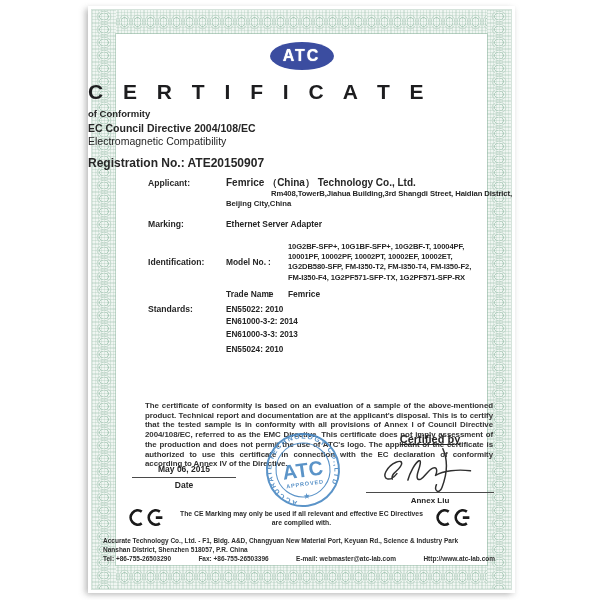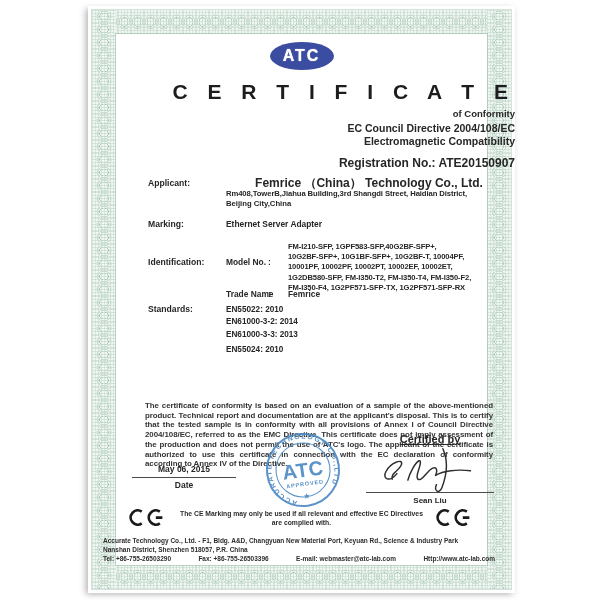--- a/index.html
+++ b/index.html
@@ -28,34 +28,34 @@
       repeating-linear-gradient(0deg, rgba(158,192,174,.30) 0 1px, rgba(255,255,255,0) 1px 3px),
       repeating-linear-gradient(90deg, rgba(158,192,174,.26) 0 1px, rgba(255,255,255,0) 1px 3px);
     background-size:24px 13px,24px 13px,24px 13px,auto;}
   .bd.left{left:4px;} .bd.right{right:4px;}
   .bd-inner{position:absolute;inset:27px;border:1px solid rgba(150,185,165,.55);pointer-events:none;}
   .bd-outer{position:absolute;inset:3px;border:1px solid rgba(150,185,165,.40);pointer-events:none;}
 
   
   .content{position:absolute;inset:0;}
   .abs{position:absolute;}
-  .ctr{left:0;right:0;text-align:right;}
+  .ctr{left:0;right:0;text-align:left;}
   .logo{
     left:0;right:0;top:36px;display:flex;justify-content:center;
   }
   .logo-pill{
     width:64px;height:28px;border-radius:50%;background:#3b4da0;
     color:#fff;font-weight:bold;font-size:16px;letter-spacing:2px;
     display:flex;align-items:center;justify-content:center;
     text-shadow:0 0 1px #fff;
   }
   .title{top:74px;font-size:21px;font-weight:bold;letter-spacing:7px;color:#1d1d1f;}
   .subtitle{top:102px;font-size:9.5px;font-weight:bold;}
   .dir1{top:116px;font-size:10.5px;font-weight:bold;}
-  .dir2{top:129px;font-size:10.5px;font-weight:bold;}
+  .dir2{top:129px;font-size:10.5px;font-weight:normal;}
   .reg{top:150px;font-size:12px;font-weight:bold;}
   .lab{font-size:8.6px;font-weight:bold;}
   .val{font-size:8.2px;font-weight:bold;}
   .small{font-size:7.6px;font-weight:bold;line-height:10.2px;letter-spacing:-0.1px;}
   .para{
     left:57px;width:348px;top:354px;font-size:7.9px;line-height:9.7px;
     font-weight:bold;color:#333;text-align:justify;letter-spacing:-0.05px;margin-top:41px;
   }
   .rule{border-top:1px solid #4a4a4a;height:0;}
   .date-block{left:44px;top:458px;width:104px;text-align:center;}
@@ -91,33 +91,32 @@
       <div class="logo-pill">ATC</div>
     </div>
     <div class="abs ctr title">C E R T I F I C A T E</div>
     <div class="abs ctr subtitle">of Conformity</div>
     <div class="abs ctr dir1">EC Council Directive 2004/108/EC</div>
     <div class="abs ctr dir2">Electromagnetic Compatibility</div>
     <div class="abs ctr reg">Registration No.: ATE20150907</div>
 
     <div class="abs lab" style="left:60px;top:172px;">Applicant:</div>
     <div class="abs" style="left:138px;top:172px;width:286px;">
-      <div class="val" style="font-size:12px;line-height:10.6px;white-space:nowrap;text-align:center;">Femrice （China） Technology Co., Ltd.</div>
-      <div class="val" style="font-size:7.7px;line-height:10.4px;white-space:nowrap;letter-spacing:-0.1px;">Rm408,TowerB,Jiahua Building,3rd Shangdi Street, Haidian District,</div>
+      <div class="val" style="font-size:10px;line-height:10.6px;white-space:nowrap;">Femrice （China） Technology Co., Ltd.</div>
+      <div class="val" style="font-size:7.7px;line-height:10.4px;white-space:nowrap;letter-spacing:-0.1px;text-align:right;">Rm408,TowerB,Jiahua Building,3rd Shangdi Street, Haidian District,</div>
       <div class="val" style="font-size:7.7px;line-height:10.4px;">Beijing City,China</div>
     </div>
 
     <div class="abs lab" style="left:60px;top:213px;">Marking:</div>
     <div class="abs val" style="left:138px;top:213px;font-size:8.4px;">Ethernet Server Adapter</div>
 
     <div class="abs lab" style="left:60px;top:251px;">Identification:</div>
     <div class="abs val" style="left:138px;top:251px;font-size:8.4px;">Model No.</div>
     <div class="abs val" style="left:180px;top:251px;font-size:8.4px;">:</div>
     <div class="abs" style="left:200px;top:236px;width:200px;">
-      <div class="small">FM-I210-SFP, 1GPF583-SFP,40G2BF-SFP+,</div>
       <div class="small">10G2BF-SFP+, 10G1BF-SFP+, 10G2BF-T, 10004PF,</div>
       <div class="small">10001PF, 10002PF, 10002PT, 10002EF, 10002ET,</div>
       <div class="small">1G2DB580-SFP, FM-I350-T2, FM-I350-T4, FM-I350-F2,</div>
       <div class="small">FM-I350-F4, 1G2PF571-SFP-TX, 1G2PF571-SFP-RX</div>
     </div>
     <div class="abs val" style="left:138px;top:283px;font-size:8.4px;">Trade Name</div>
     <div class="abs val" style="left:180px;top:283px;font-size:8.4px;">:</div>
     <div class="abs val" style="left:200px;top:283px;font-size:8.4px;">Femrice</div>
 
     <div class="abs lab" style="left:60px;top:298px;">Standards:</div>
@@ -152,21 +151,21 @@
 
     <div class="abs cert-block">
       <div class="clabel">Certified by</div>
       <svg class="sig" width="124" height="46" viewBox="0 0 124 50">
         <path d="M26,30 C18,40 10,36 14,28 C19,18 33,13 31,20 C29,27 19,29 21,36
                  M38,37 C40,29 46,18 50,16 C53,15 51,22 49,28 C47,34 48,38 52,36 C57,33 60,26 65,24 C70,22 70,28 68,32
                  M76,3 C80,12 82,27 75,45 C72,53 66,49 69,42
                  M68,32 C76,27 92,25 106,27" fill="none" stroke="#2f2f2f" stroke-width="1.6" stroke-linecap="round"></path>
       </svg>
       <div class="rule"></div>
-      <div class="signer">Sean Liu</div>
+      <div class="signer">Annex Liu</div>
     </div>
 
     <div class="abs ce-row">
       <svg width="40" height="19" viewBox="0 0 64 30">
         <path d="M22,5.7 A11.3,11.3 0 1 0 22,24.3" fill="none" stroke="#1a1a1a" stroke-width="4.4"></path>
         <path d="M51,5.7 A11.3,11.3 0 1 0 51,24.3 M44.5,15 H55" fill="none" stroke="#1a1a1a" stroke-width="4.4"></path>
       </svg>
       <div class="ce-note">
         <div>The CE Marking may only be used if all relevant and effective EC Directives</div>
         <div>are complied with.</div>

